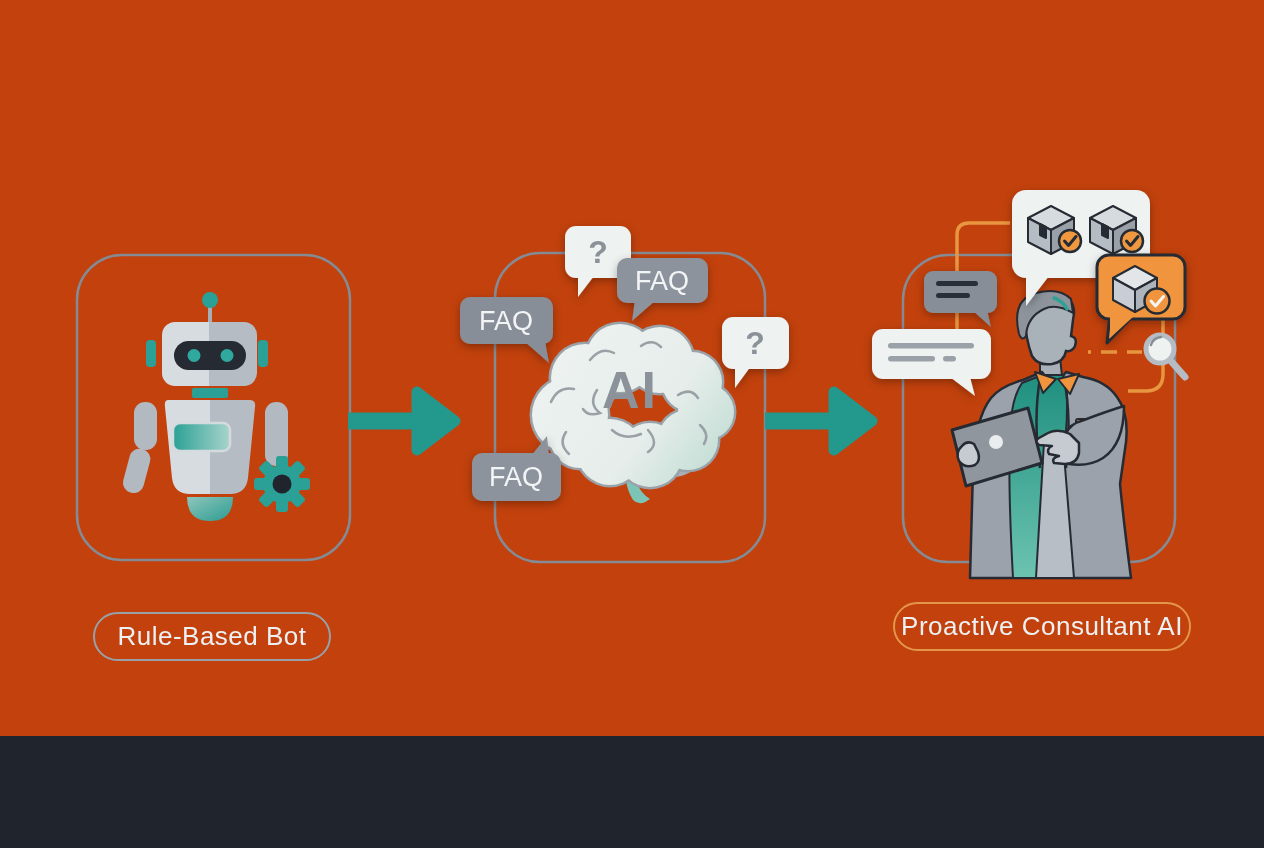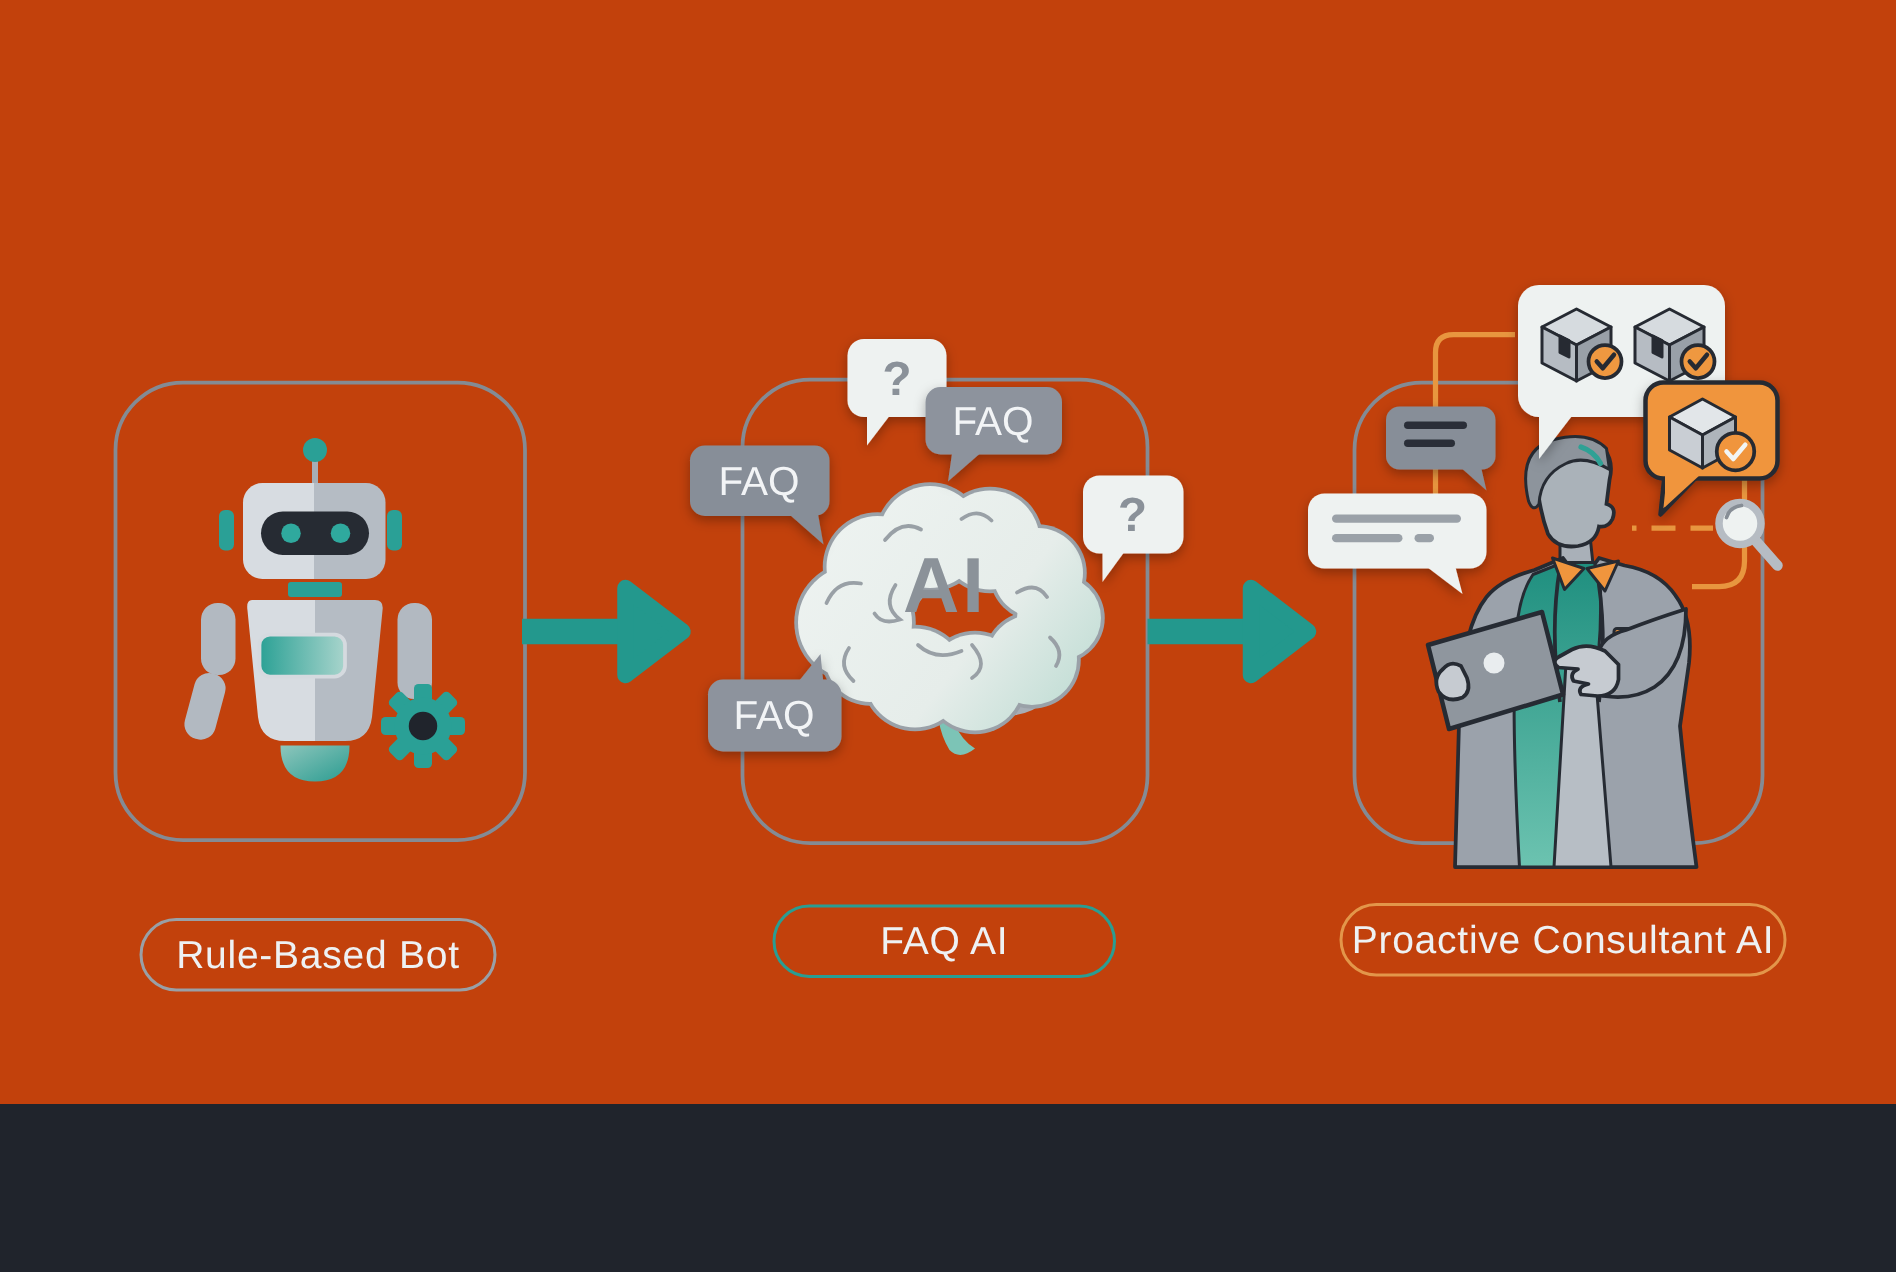--- a/index.html
+++ b/index.html
@@ -295,20 +295,17 @@
   <g>
     <line x1="1170" y1="360" x2="1185" y2="377" stroke="#b6bcc3" stroke-width="7" stroke-linecap="round"></line>
     <circle cx="1160" cy="349" r="14" fill="#eef2f1" stroke="#b6bcc3" stroke-width="5"></circle>
     <path d="M1151,345 Q1153,338 1161,337" fill="none" stroke="#868d95" stroke-width="2.5" stroke-linecap="round"></path>
   </g>
 </svg>
 
 <div class="pill" style="left:93px;top:612px;width:234px;">
   <span>Rule-Based Bot</span>
 </div>
-<div class="pill teal" style="left:515px;top:603px;width:225px;">
-  <span>FAQ AI</span>
-</div>
 <div class="pill orange" style="left:893px;top:602px;width:294px;justify-content:center;">
   <span>Proactive Consultant AI</span>
 </div>
 
 </div>
 
 </body></html>

